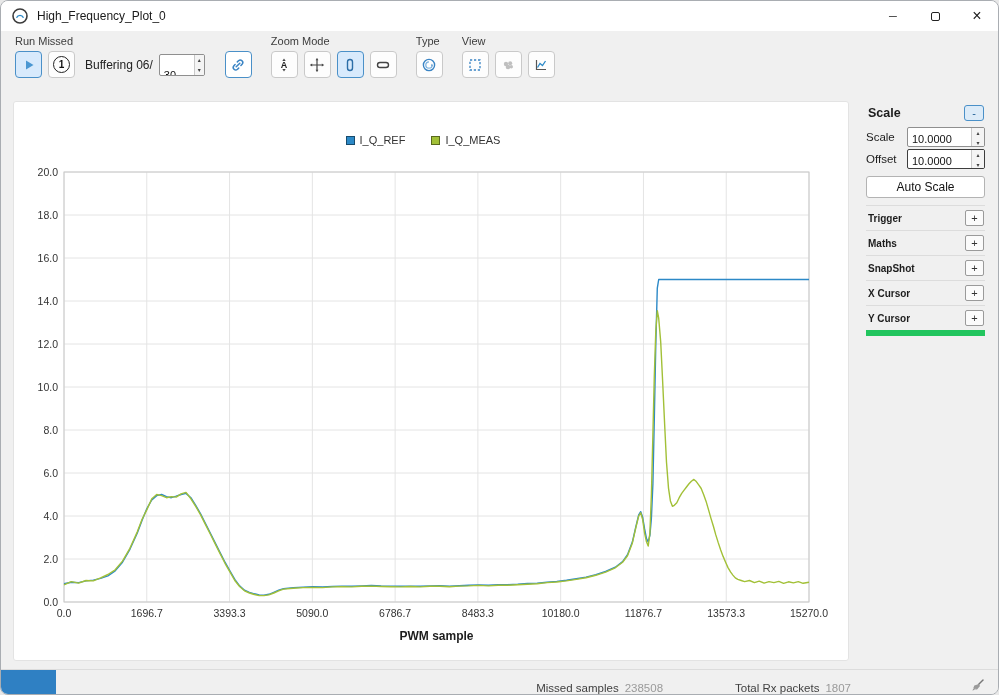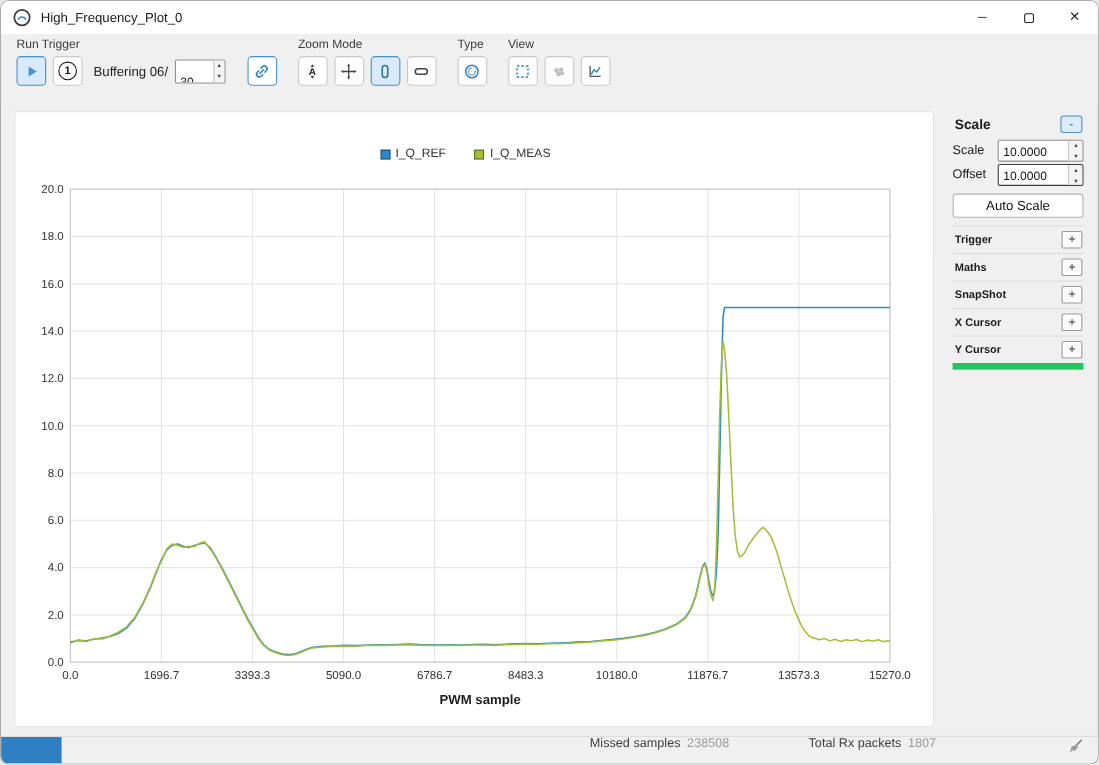--- a/index.html
+++ b/index.html
@@ -117,21 +117,21 @@
   .sb-sec-label { font-weight: bold; font-size: 10px; }
   .sb-plus {
     width: 19px; height: 16px; font-size: 11px; line-height: 1;
     border: 1px solid #9a9a9a; background: #fbfbfb; border-radius: 2px;
     color: #333; padding: 0; cursor: default;
   }
   
   .statusbar {
     height: 25px; flex: 0 0 auto;
     border-top: 1px solid #dcdcdc; background: #f0f0f0;
-    display: flex; align-items: flex-start;
+    display: flex; align-items: flex-end;
   }
   .progress-block { width: 55px; height: 24px; background: #2f80c3; }
   .sb-flex { flex: 1; }
   .status-pair { display: flex; align-items: center; gap: 6px; font-size: 11.5px; }
   .status-label { color: #3f3f3f; }
   .status-value { color: #9a9a9a; }
   .pair2 { margin-left: 72px; }
   .broom-wrap { margin-left: 118px; margin-right: 12px; width: 17px; height: 17px; }
 </style>
 </head>
@@ -149,21 +149,21 @@
     <div class="win-btn">─</div>
     <div class="win-btn">
         <span class="max-glyph"></span>
       </div>
     <div class="win-btn close">×</div>
   </div>
 
   <div class="toolbar">
 
     <div class="tb-group">
-      <span class="tb-group-label">Run Trigger</span>
+      <span class="tb-group-label">Run Missed</span>
       <div class="tb-row">
         <button class="tbtn selected">
           <svg width="14" height="14" viewBox="0 0 14 14">
             <polygon points="4,2.5 11.5,7 4,11.5" fill="#4a97d2"></polygon>
           </svg>
         </button>
         <button class="tbtn">
           <span class="one-circle">1</span>
         </button>
         <span class="buffer-label">Buffering 06/</span>

